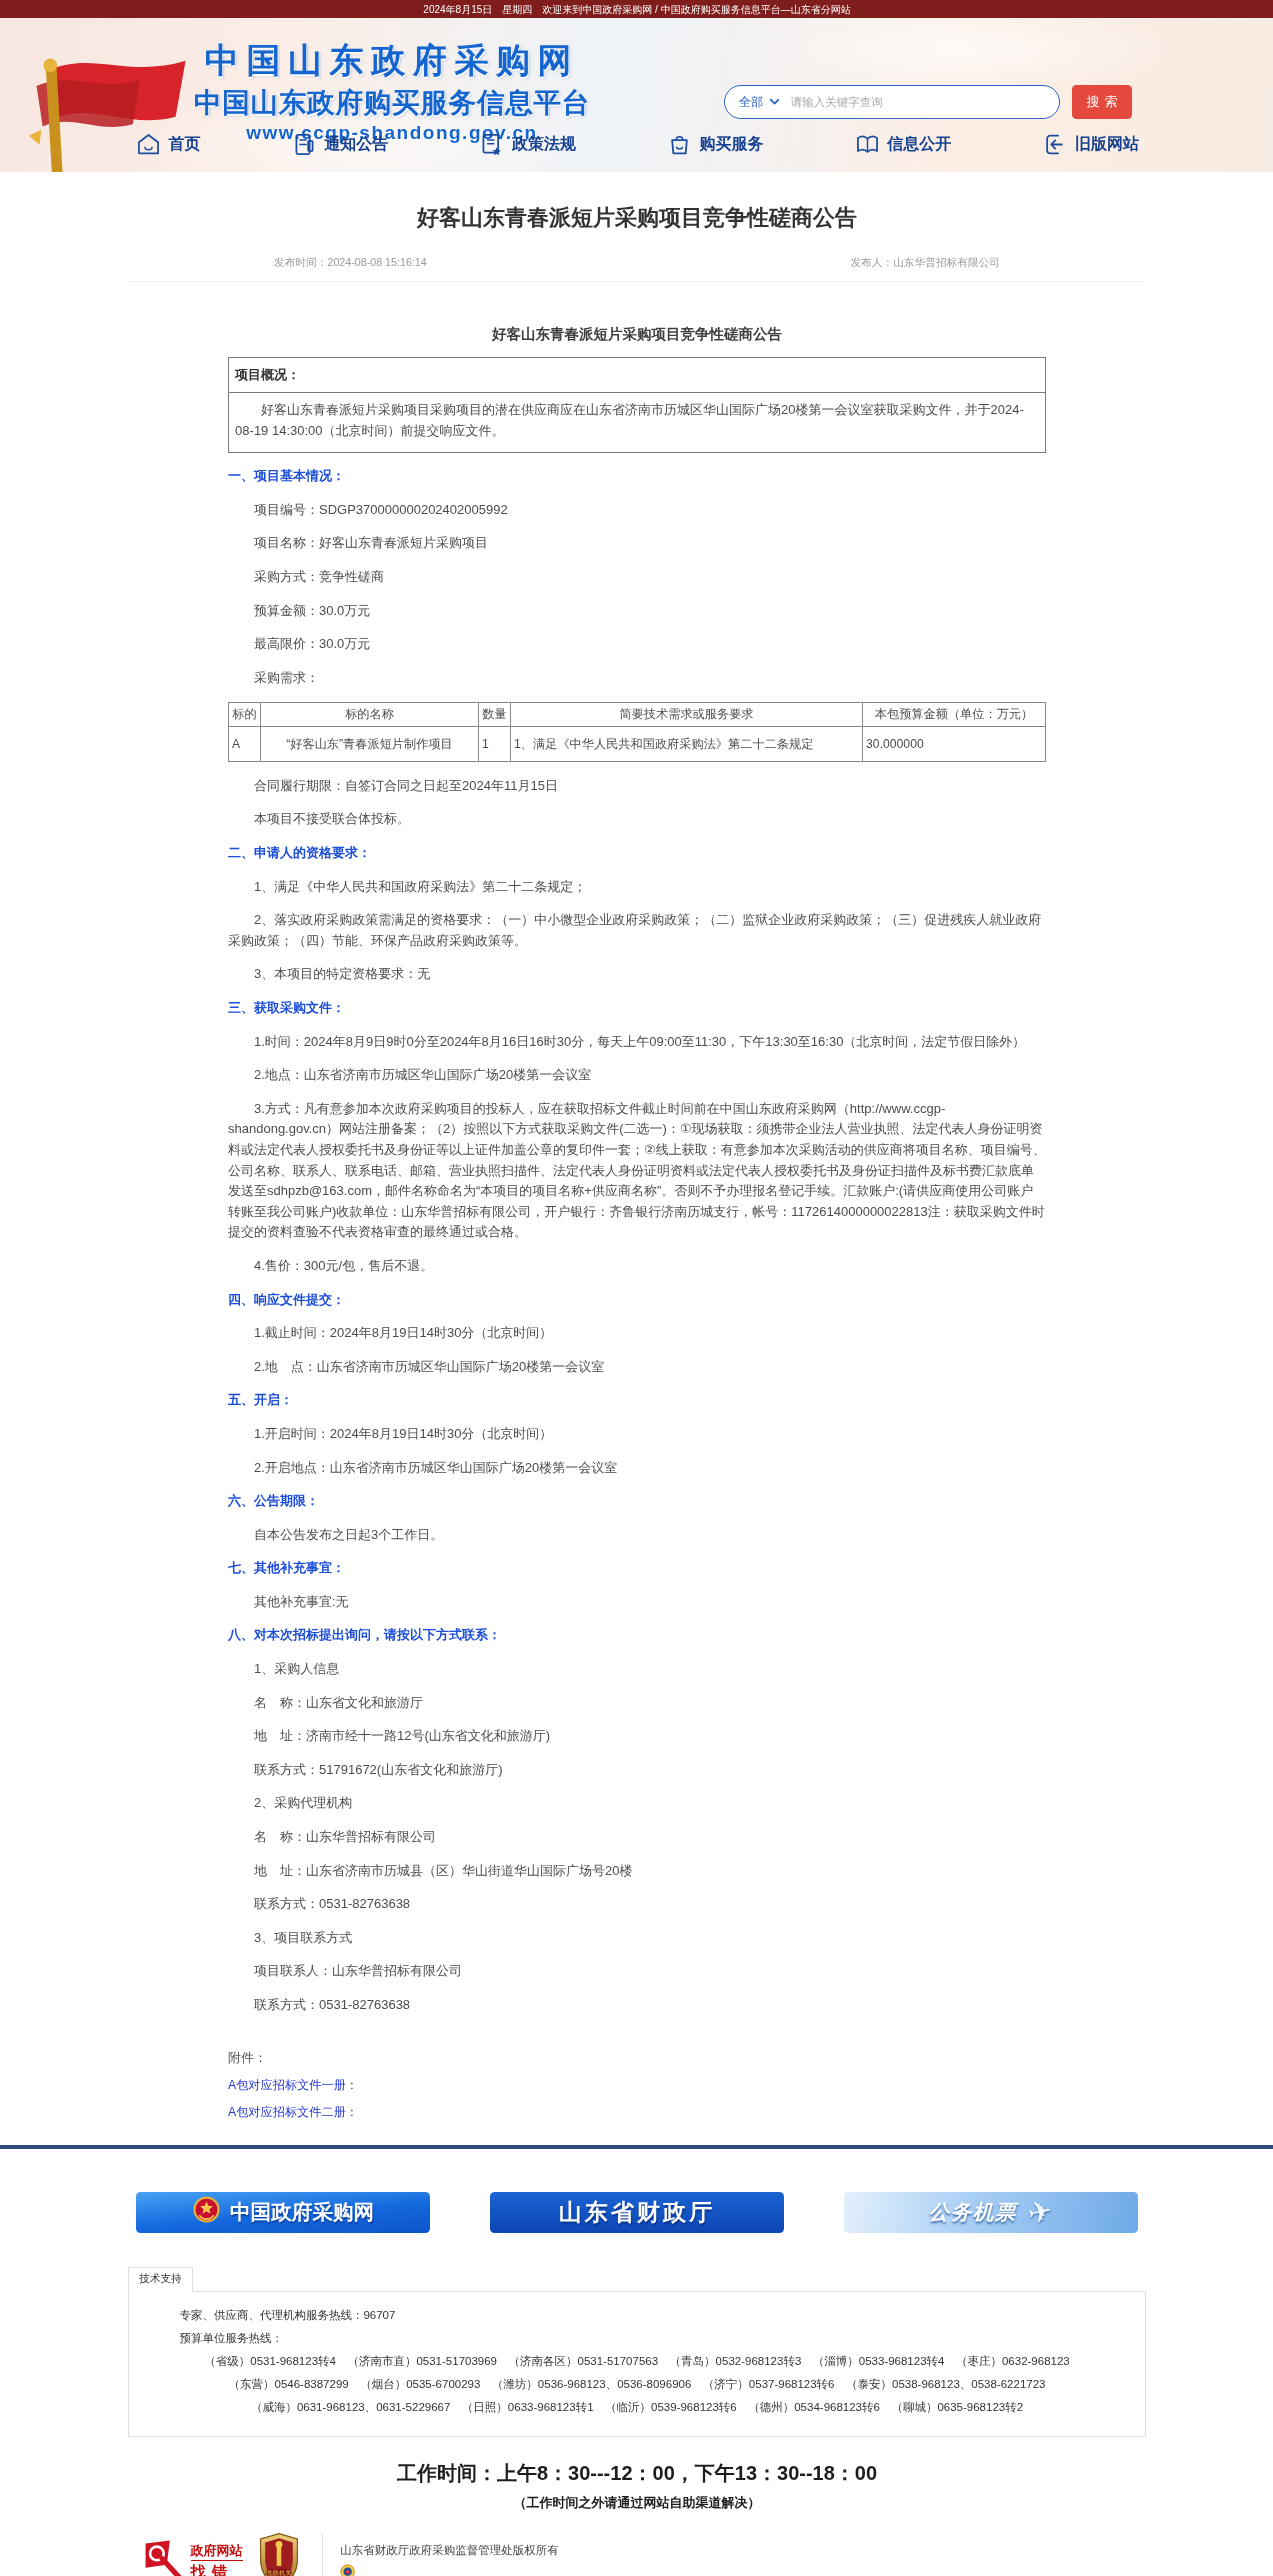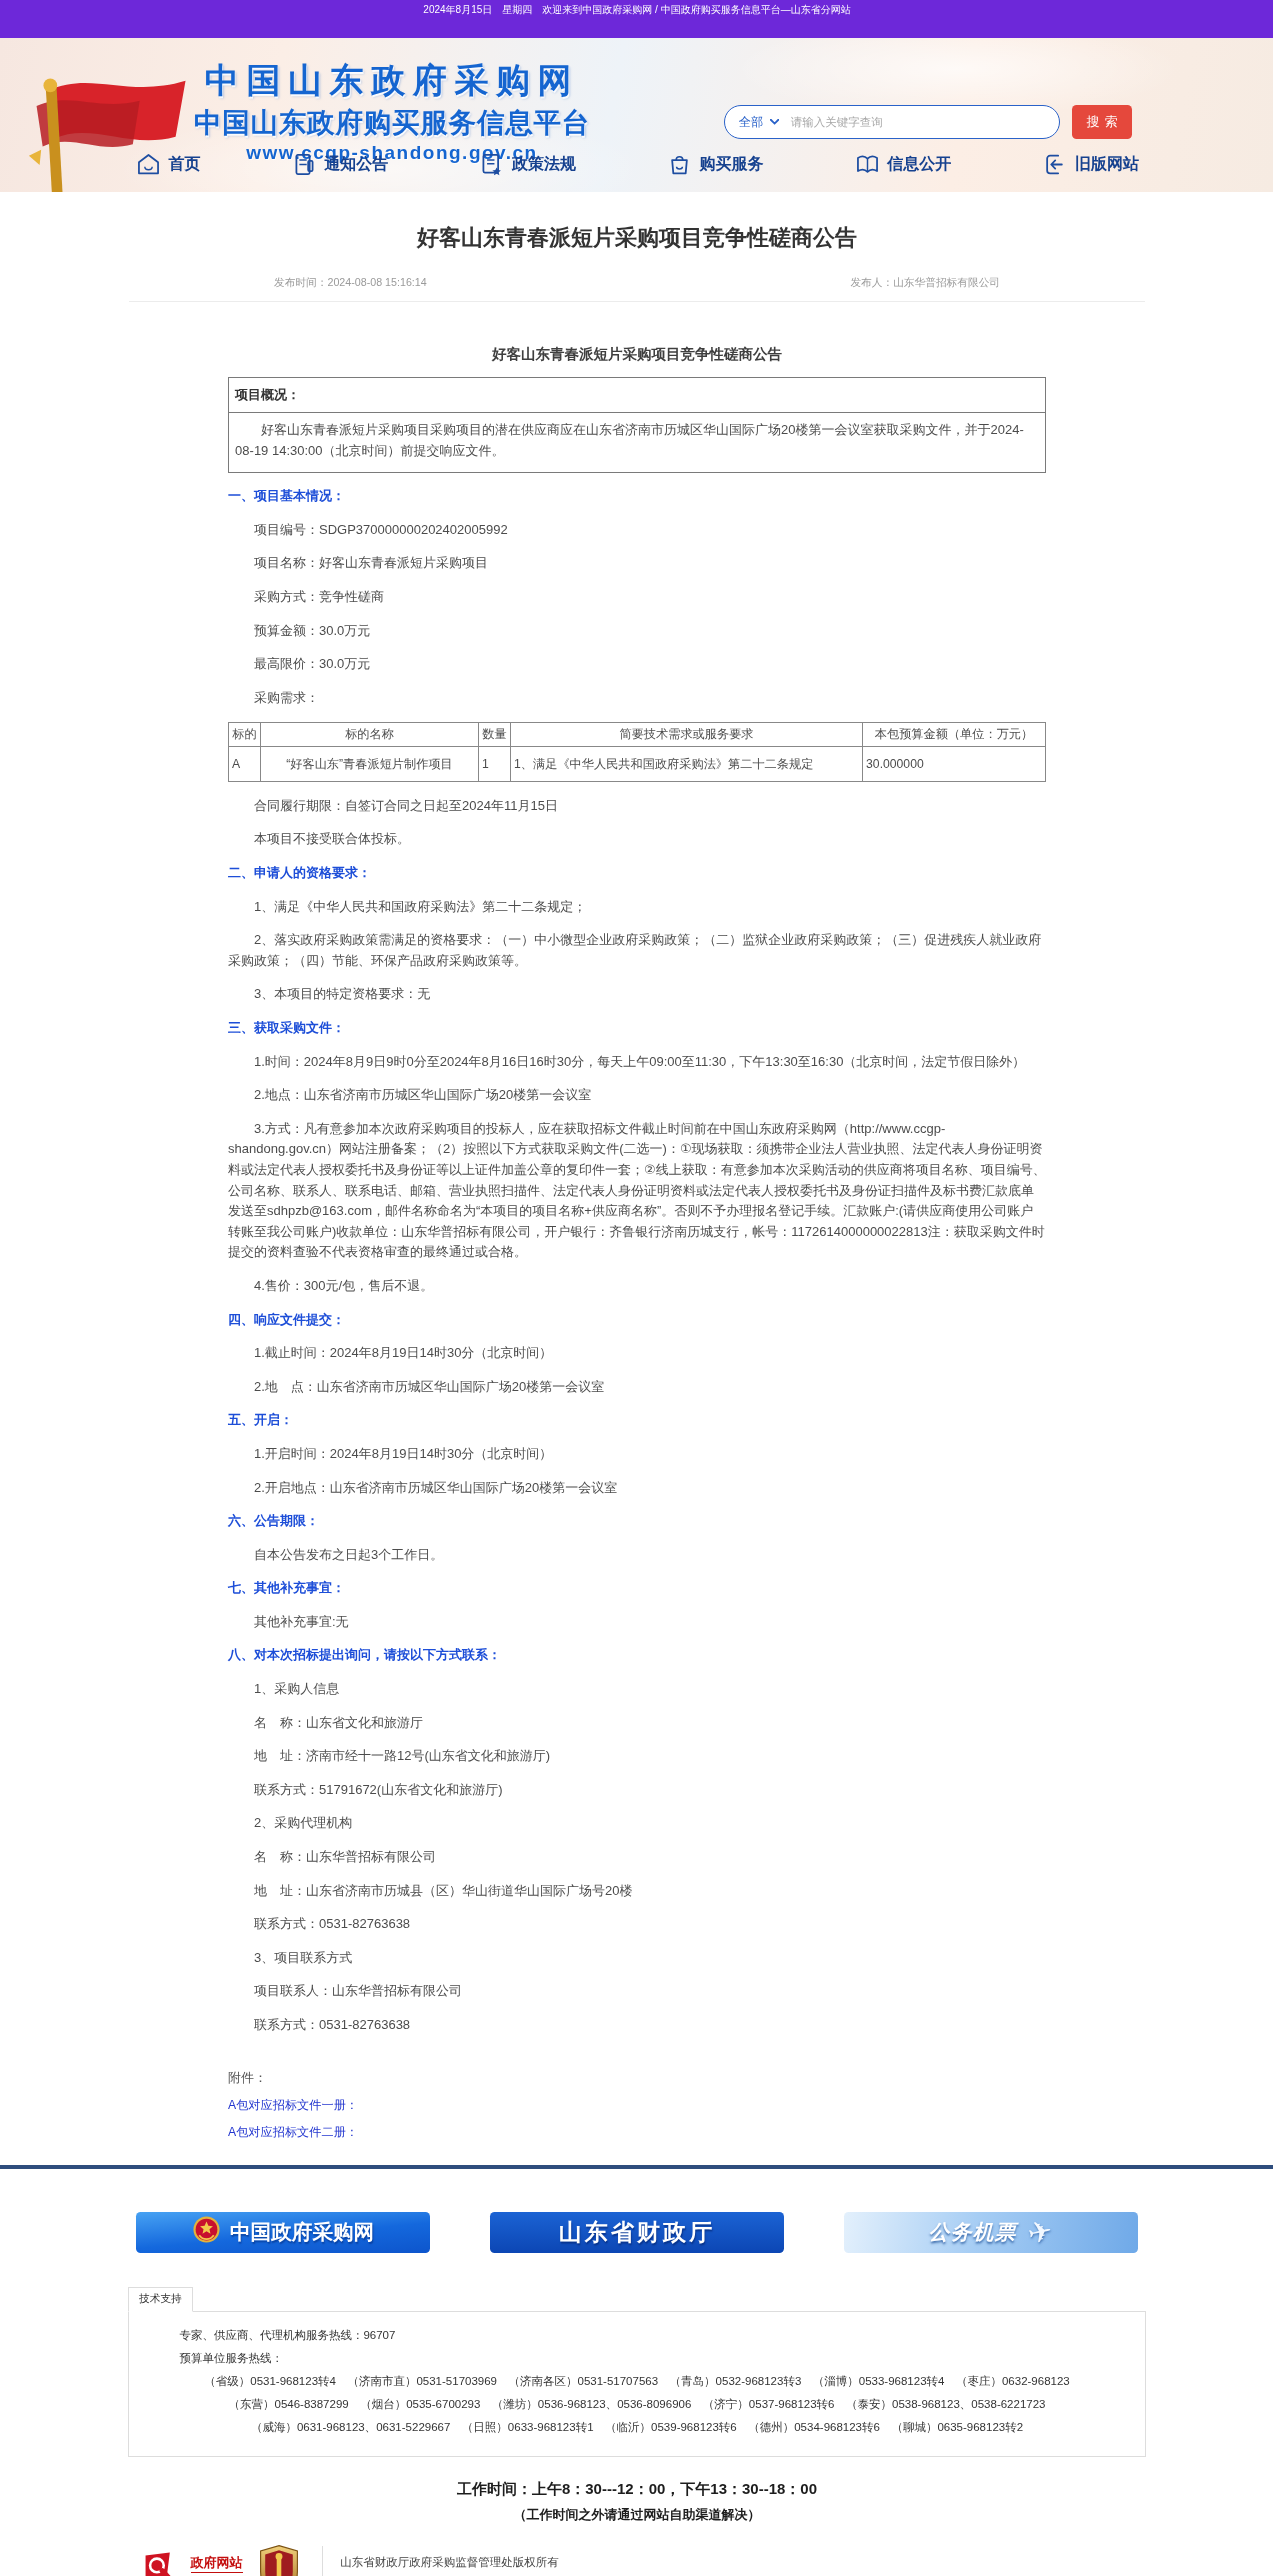--- a/index.html
+++ b/index.html
@@ -2,21 +2,21 @@
 <html style="font-size:12.2px"><head>
 <meta charset="utf-8">
 <style>
   * { box-sizing: border-box; }
   html,body { margin:0; padding:0; }
   body {
     width:1274px; background:#fff; color:#4c4c4c;
     font-family:"Liberation Sans","DejaVu Sans",sans-serif;
   }
   
-  .topbar { height:38px; background:#6d28d9; color:#fff; font-size:10px; line-height:20.6px; text-align:center; }
+  .topbar { height:18px; background:#7f1d1d; color:#fff; font-size:10px; line-height:20.6px; text-align:center; }
   
   .banner {
     position:relative; height:154px; overflow:hidden;
     background:linear-gradient(100deg,#f6e7e0 0%,#fbeee6 22%,#eef3f8 48%,#fceee5 75%,#f6ebe2 100%);
   }
   .banner::after{ content:""; position:absolute; inset:0;
     background:radial-gradient(321px 69px at 75% 20%,rgba(255,255,255,.7),rgba(255,255,255,0) 70%),
                radial-gradient(382px 84px at 30% 85%,rgba(255,255,255,.55),rgba(255,255,255,0) 70%);
     pointer-events:none; }
   .flag-deco { position:absolute; left:6.1px; top:26px; z-index:1; }
@@ -70,21 +70,21 @@
   .bn3 { background:linear-gradient(100deg,#e3f0fc 0%,#a6cdf4 45%,#6fa9e8 100%); font-size:20.6px; font-style:italic;
     letter-spacing:1.5px; gap:10.7px; text-shadow:0 1.5px 2.3px rgba(40,90,160,.85); }
   .plane { font-size:29px; font-style:normal; color:#f2f8ff; transform:rotate(-12deg); text-shadow:0 1.5px 2.3px rgba(40,90,160,.8); }
   .tech-wrap { width:1018px; margin:34px auto 0; }
   .tech-tab { display:inline-block; border:0.8px solid #ddd; border-bottom:0.8px solid #fff; position:relative; z-index:2;
     margin-bottom:-0.8px; padding:4.6px 10px; font-size:10.7px; color:#333; background:#fff; cursor:pointer; }
   .hot-box { border:0.8px solid #ddd; padding:12.2px 21.4px 17px; font-size:11.5px; color:#333; }
   .hot-box p { margin:0; line-height:23px; }
   .hl-left { text-align:left; padding-left:29px; }
   .hl-center { text-align:center; }
-  .worktime { text-align:center; font-weight:bold; font-size:15px; color:#1d1d1d; margin:23px 0 0; }
+  .worktime { text-align:center; font-weight:bold; font-size:20px; color:#1d1d1d; margin:23px 0 0; }
   .worknote { text-align:center; font-weight:bold; font-size:13px; color:#1d1d1d; margin:6.9px 0 0; }
   .bottom { width:1016px; margin:20px auto 0; display:flex; align-items:center; padding:0 0 21.4px 15.3px; }
   .fe { display:flex; align-items:center; gap:5.3px; cursor:pointer; }
   .fe-text { display:flex; flex-direction:column; line-height:1.15; }
   .fe-line1 { color:#c40e0e; font-size:13px; font-weight:bold; border-bottom:1.5px solid #c40e0e; padding-bottom:1.5px; }
   .fe-line2 { color:#c40e0e; font-size:15.3px; font-weight:bold; letter-spacing:6.1px; margin-top:2.3px; }
   .badge { margin-left:13.8px; cursor:pointer; }
   .vline { width:0.8px; height:57px; background:#ddd; margin:0 17px 0 20px; }
   .copy { font-size:11.5px; color:#444; }
   .copy p { margin:5.3px 0; display:flex; align-items:center; gap:6.1px; }

